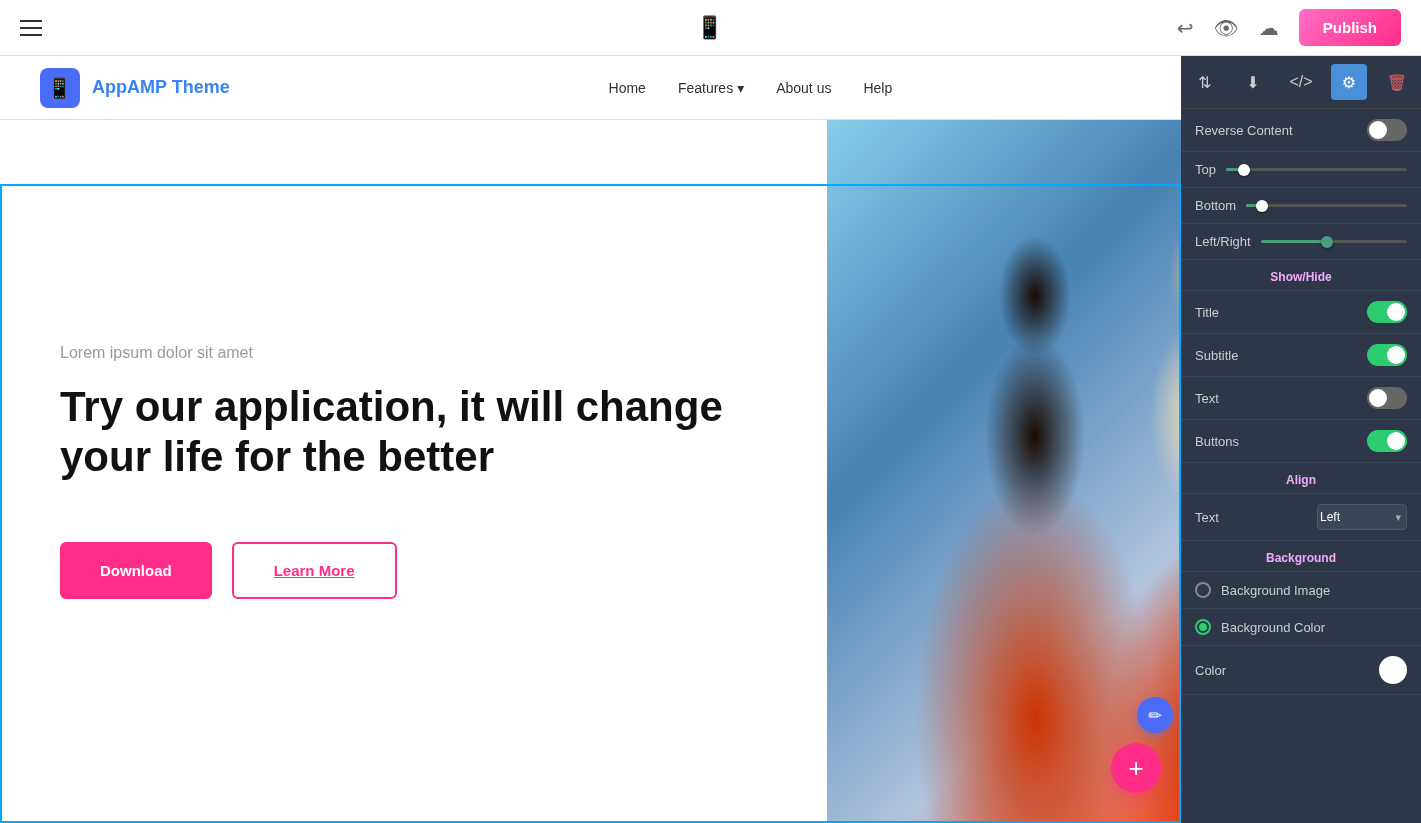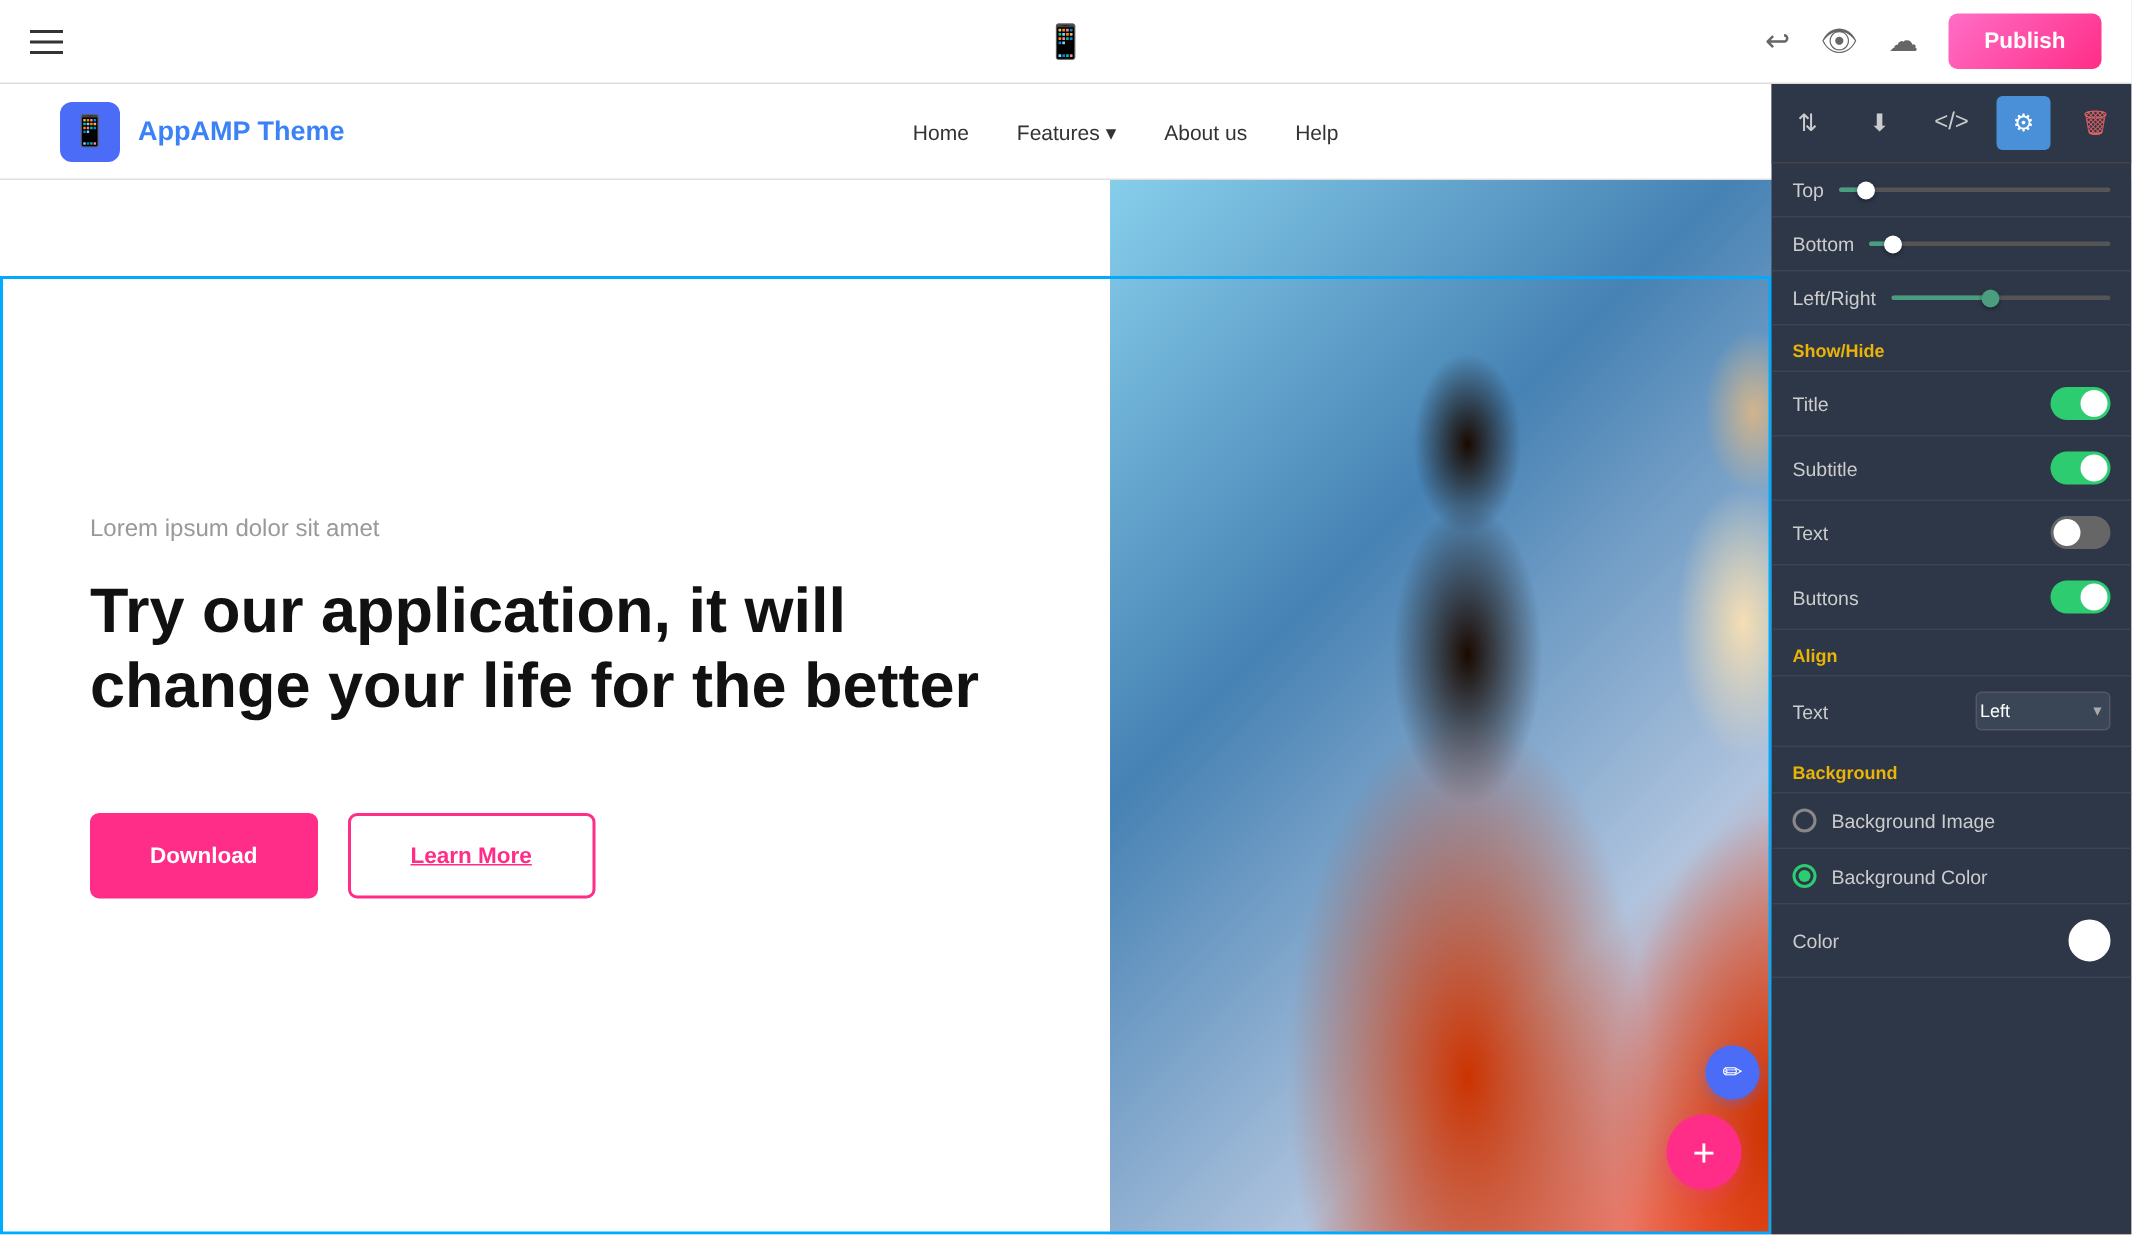--- a/index.html
+++ b/index.html
@@ -77,21 +77,21 @@
       cursor: pointer;
     }
 
     
     #hero-section {
       display: flex;
       height: calc(823px - 56px - 64px);
       position: relative;
     }
     #hero-left {
-      width: 740px;
+      width: 827px;
       background: #fff;
       display: flex;
       flex-direction: column;
       justify-content: center;
       padding: 60px 60px;
     }
     .hero-subtitle { color: #999; font-size: 16px; margin-bottom: 20px; }
     .hero-title { font-size: 42px; font-weight: 900; color: #111; line-height: 1.2; margin-bottom: 30px; }
     .hero-buttons { display: flex; gap: 20px; margin-top: 30px; }
     .download-btn {
@@ -184,22 +184,23 @@
     
     .panel-row {
       display: flex;
       align-items: center;
       justify-content: space-between;
       padding: 10px 14px;
       border-bottom: 1px solid #3a4555;
     }
     .panel-label { color: #ccc; font-size: 13px; }
     .panel-section-title {
+      text-align: center;
       padding: 10px 14px 6px;
-      color: #eab308;
+      color: #f0abfc;
       font-size: 12px;
       font-weight: 600;
       border-bottom: 1px solid #3a4555;
     }
 
     
     .toggle {
       width: 40px; height: 22px;
       border-radius: 11px;
       position: relative;
@@ -421,20 +422,24 @@
   <div id="right-panel">
 
     <div class="panel-toolbar">
       <div class="panel-toolbar-btn">⇅</div>
       <div class="panel-toolbar-btn">⬇</div>
       <div class="panel-toolbar-btn">&lt;/&gt;</div>
       <div class="panel-toolbar-btn active">⚙</div>
       <div class="panel-toolbar-btn danger">🗑</div>
     </div>
 
+    <div class="panel-row">
+      <span class="panel-label">Reverse Content</span>
+      <div class="toggle off"></div>
+    </div>
 
     <div class="panel-row">
       <span class="panel-label">Top</span>
       <div class="slider-container">
         <div class="slider-track">
           <div class="slider-fill" style="width:10%"></div>
           <div class="slider-thumb" style="left:10%"></div>
         </div>
       </div>
     </div>

